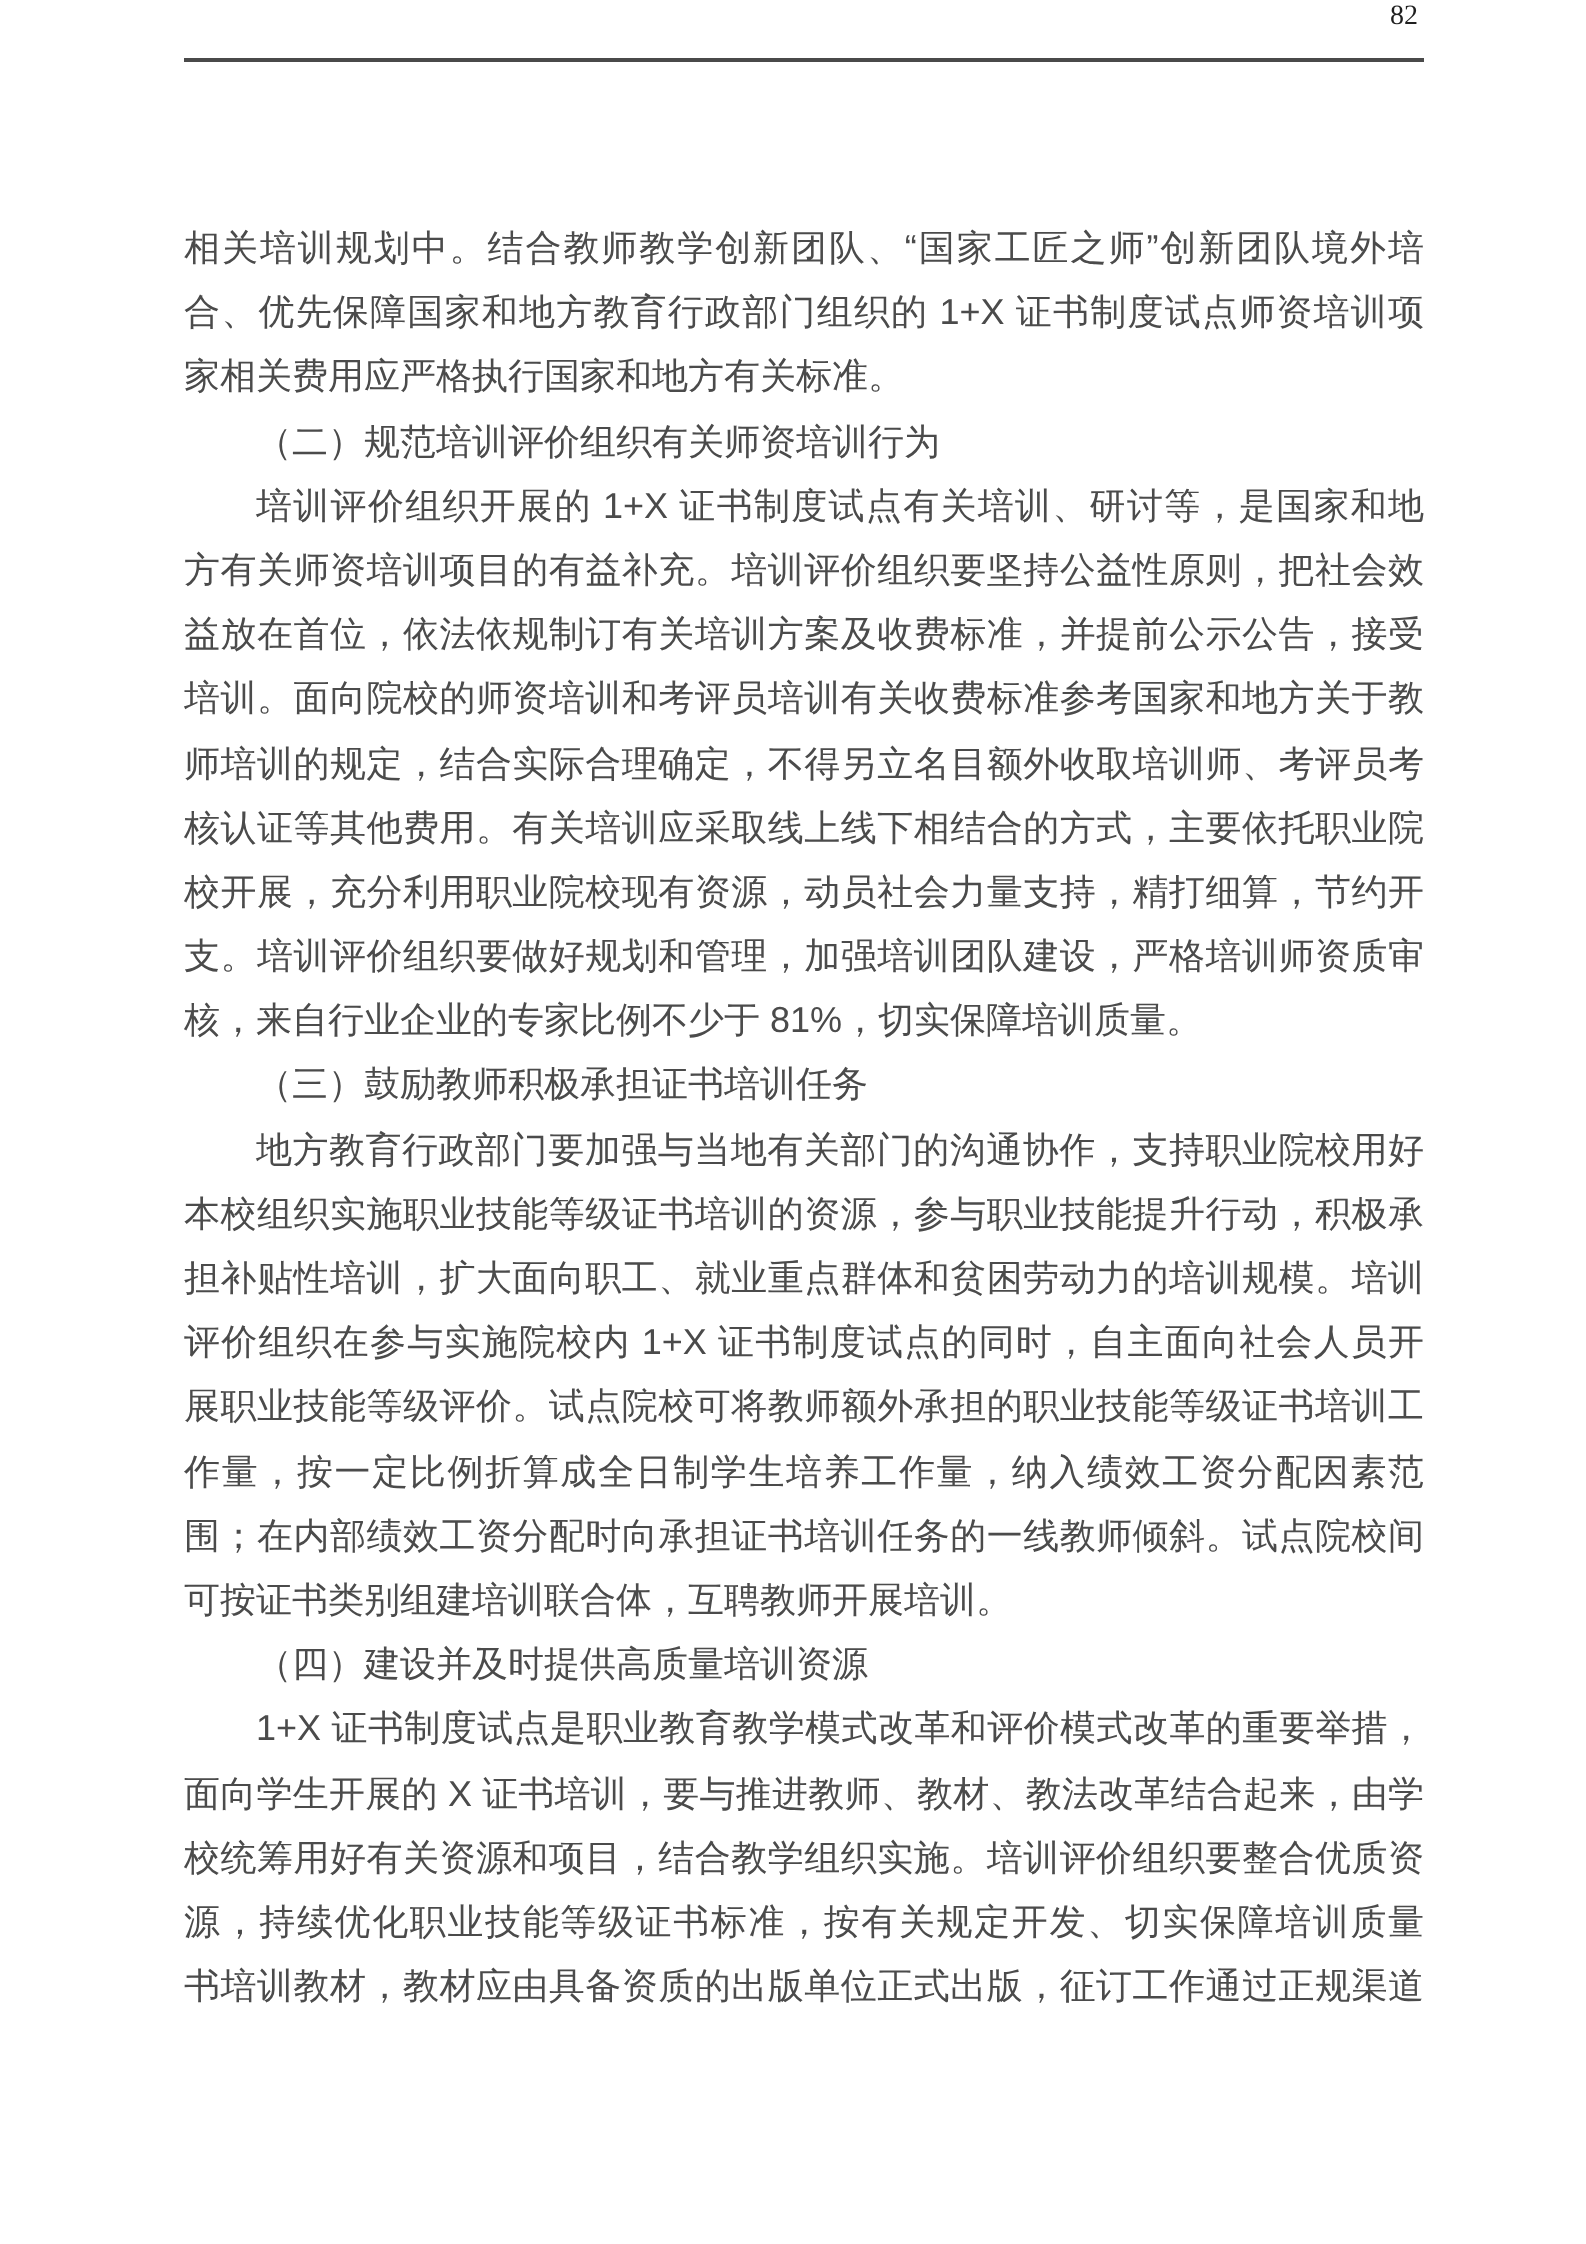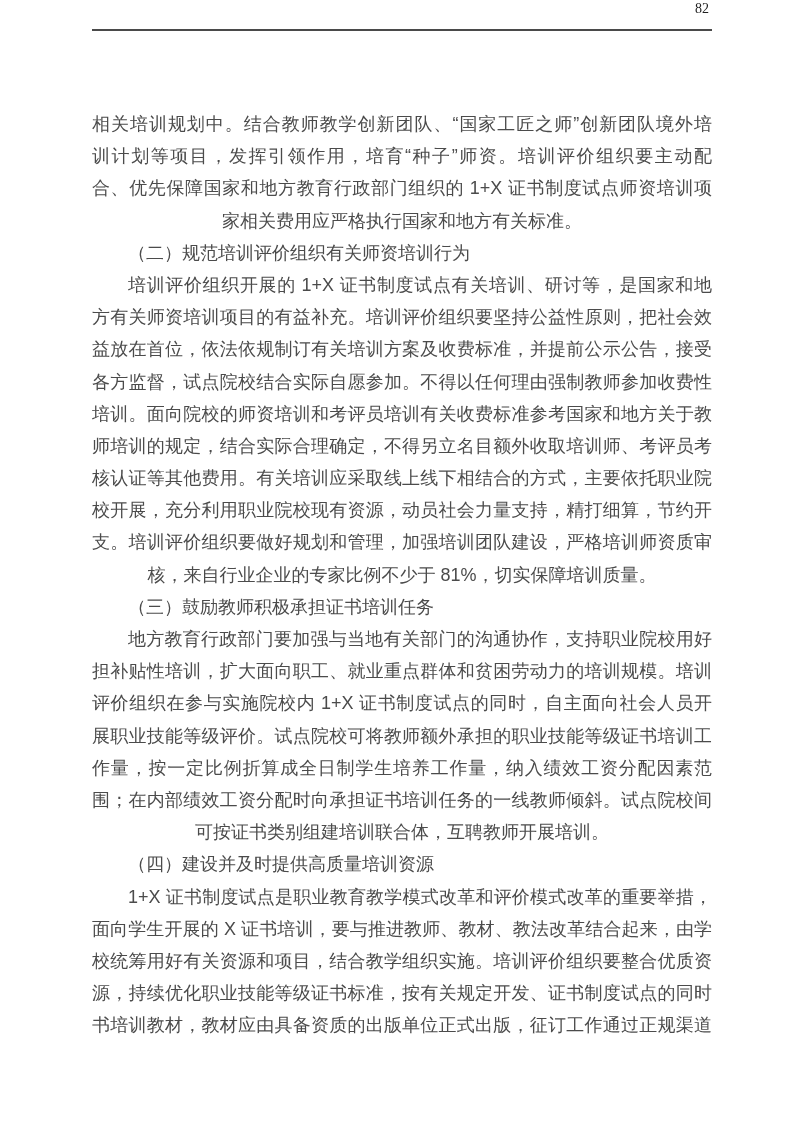--- a/index.html
+++ b/index.html
@@ -47,21 +47,21 @@
     white-space: normal;
     word-break: break-all;
   }
   
   .line.fill {
     text-align: justify;
     text-align-last: justify;
   }
   
   .line.end {
-    text-align: center;
+    text-align: left;
   }
   
   .line.head {
     text-indent: 2em;
     text-align: left;
   }
   
   .line.first {
     text-indent: 2em;
     text-align: justify;
@@ -69,42 +69,41 @@
   }
 </style>
 </head>
 <body>
 
 <div class="page">
   <div class="page-number">82</div>
   <div class="header-rule"></div>
   <div class="doc-body">
       <div class="line fill">相关培训规划中。结合教师教学创新团队、“国家工匠之师”创新团队境外培</div>
-      <div class="line fill">训计划等项目，发挥引领作用，培育“种子”师资。培训评价组织要主动配</div>
       <div class="line fill">合、优先保障国家和地方教育行政部门组织的 1+X 证书制度试点师资培训项</div>
       <div class="line end">家相关费用应严格执行国家和地方有关标准。</div>
       <div class="line head">（二）规范培训评价组织有关师资培训行为</div>
       <div class="line first">培训评价组织开展的 1+X 证书制度试点有关培训、研讨等，是国家和地</div>
       <div class="line fill">方有关师资培训项目的有益补充。培训评价组织要坚持公益性原则，把社会效</div>
       <div class="line fill">益放在首位，依法依规制订有关培训方案及收费标准，并提前公示公告，接受</div>
-      <div class="line fill">各方监督，试点院校结合实际自愿参加。不得以任何理由强制教师参加收费性</div>
       <div class="line fill">培训。面向院校的师资培训和考评员培训有关收费标准参考国家和地方关于教</div>
       <div class="line fill">师培训的规定，结合实际合理确定，不得另立名目额外收取培训师、考评员考</div>
       <div class="line fill">核认证等其他费用。有关培训应采取线上线下相结合的方式，主要依托职业院</div>
       <div class="line fill">校开展，充分利用职业院校现有资源，动员社会力量支持，精打细算，节约开</div>
       <div class="line fill">支。培训评价组织要做好规划和管理，加强培训团队建设，严格培训师资质审</div>
       <div class="line end">核，来自行业企业的专家比例不少于 81%，切实保障培训质量。</div>
       <div class="line head">（三）鼓励教师积极承担证书培训任务</div>
       <div class="line first">地方教育行政部门要加强与当地有关部门的沟通协作，支持职业院校用好</div>
+      <div class="line fill">本校组织实施职业技能等级证书培训的资源，参与职业技能提升行动，积极承</div>
       <div class="line fill">担补贴性培训，扩大面向职工、就业重点群体和贫困劳动力的培训规模。培训</div>
       <div class="line fill">评价组织在参与实施院校内 1+X 证书制度试点的同时，自主面向社会人员开</div>
       <div class="line fill">展职业技能等级评价。试点院校可将教师额外承担的职业技能等级证书培训工</div>
       <div class="line fill">作量，按一定比例折算成全日制学生培养工作量，纳入绩效工资分配因素范</div>
       <div class="line fill">围；在内部绩效工资分配时向承担证书培训任务的一线教师倾斜。试点院校间</div>
       <div class="line end">可按证书类别组建培训联合体，互聘教师开展培训。</div>
       <div class="line head">（四）建设并及时提供高质量培训资源</div>
       <div class="line first">1+X 证书制度试点是职业教育教学模式改革和评价模式改革的重要举措，</div>
       <div class="line fill">面向学生开展的 X 证书培训，要与推进教师、教材、教法改革结合起来，由学</div>
       <div class="line fill">校统筹用好有关资源和项目，结合教学组织实施。培训评价组织要整合优质资</div>
-      <div class="line fill">源，持续优化职业技能等级证书标准，按有关规定开发、证书制度试点的同时</div>
+      <div class="line fill">源，持续优化职业技能等级证书标准，按有关规定开发、切实保障培训质量</div>
       <div class="line fill">书培训教材，教材应由具备资质的出版单位正式出版，征订工作通过正规渠道</div>
     </div>
 </div>
 
 </body></html>

